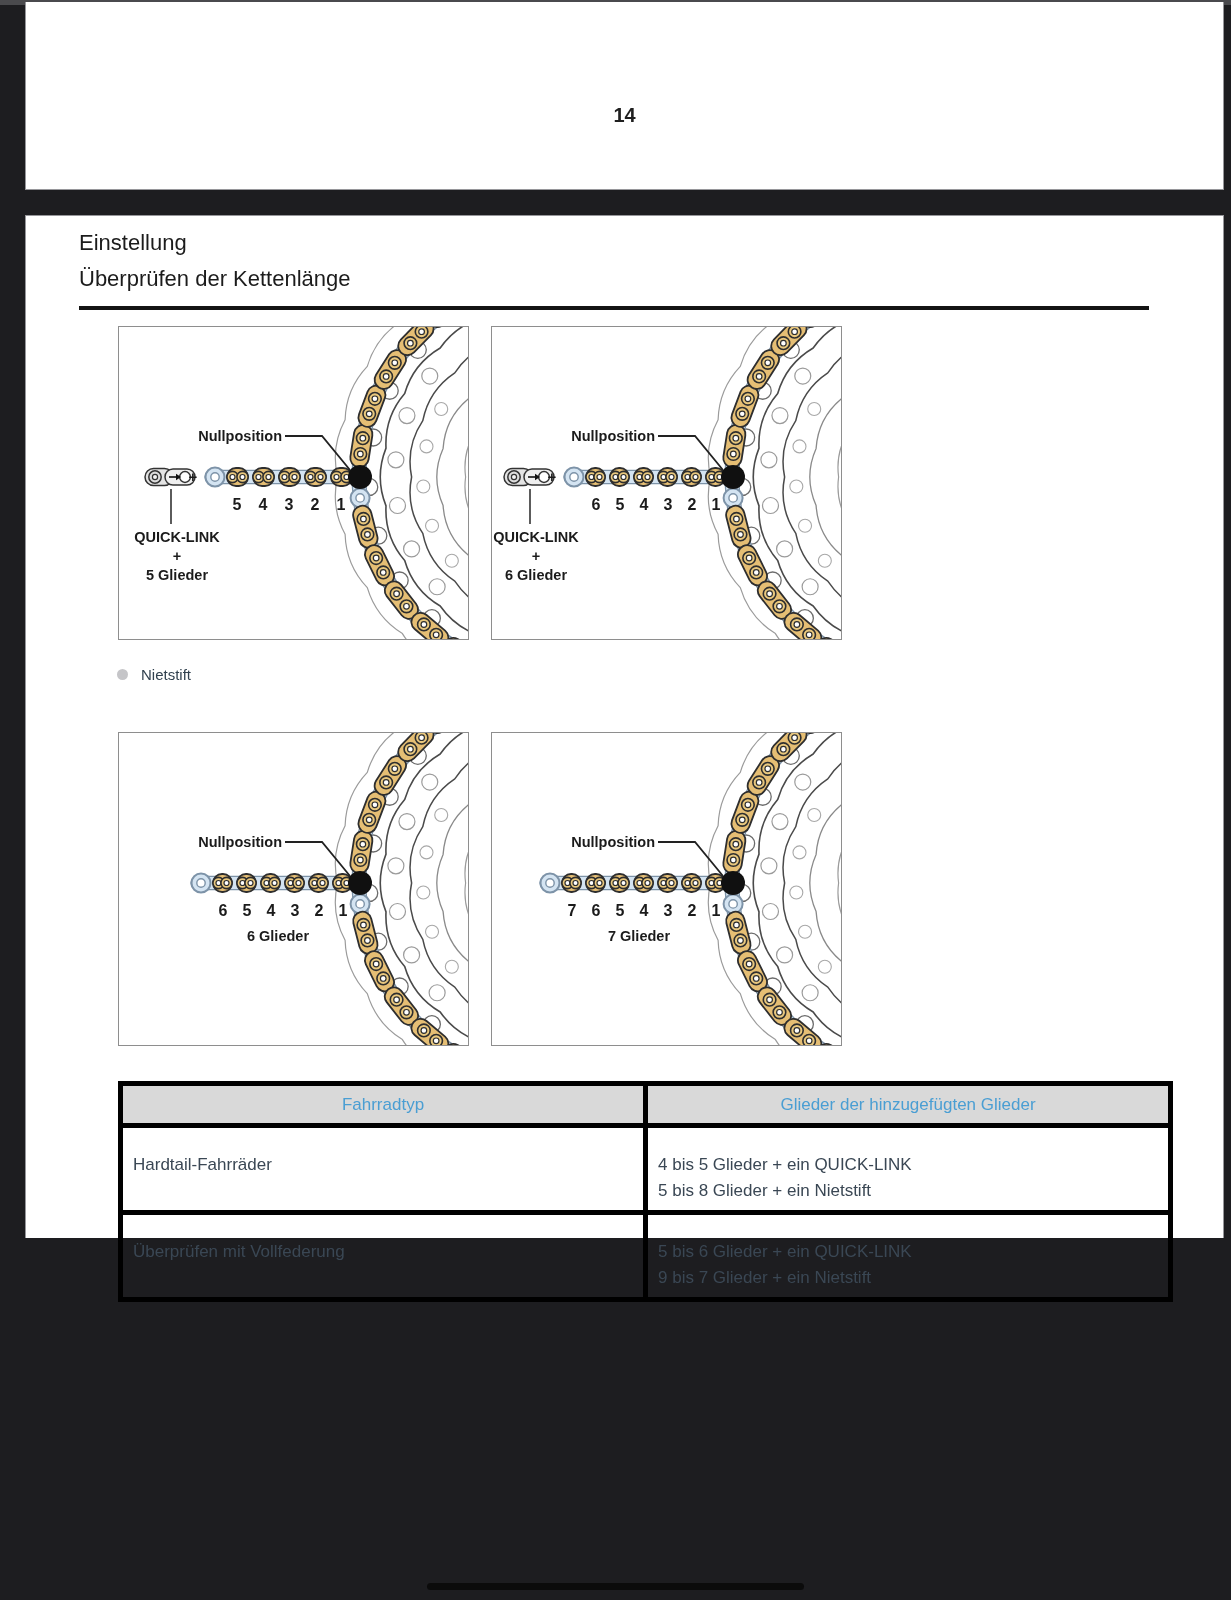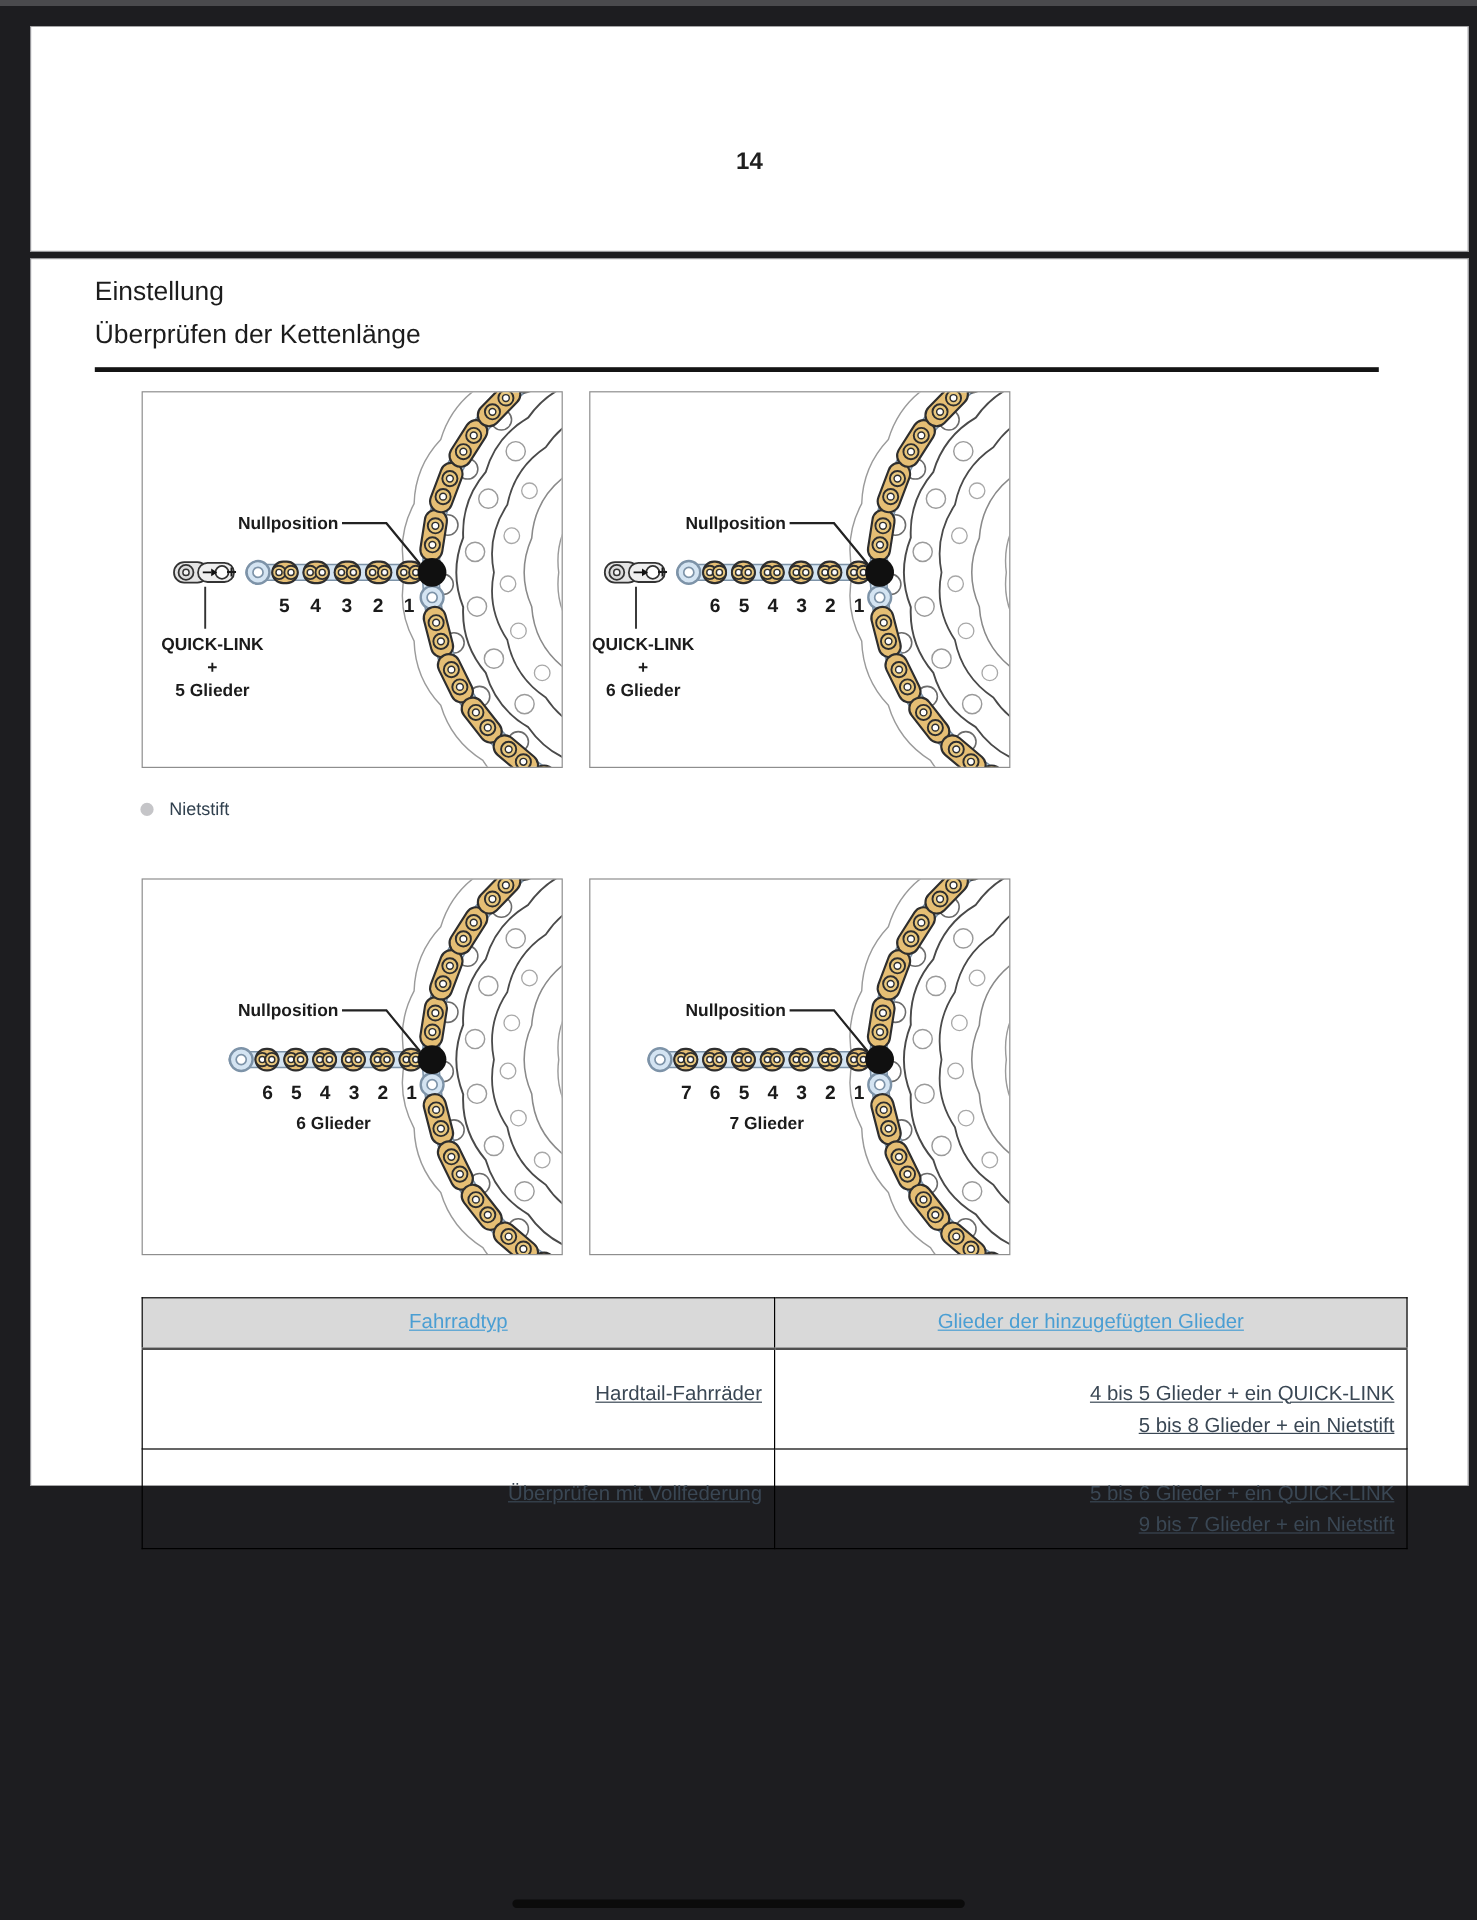--- a/index.html
+++ b/index.html
@@ -3,21 +3,21 @@
 <meta charset="utf-8">
 <style>
   html,body{margin:0;padding:0;}
   body{
     width:1231px;height:1600px;position:relative;overflow:hidden;
     background:#1d1d20;
     font-family:"Liberation Sans", sans-serif;
   }
   .top-strip{position:absolute;left:0;top:0;width:1231px;height:5px;background:#4a4a4d;}
   .page{position:absolute;left:25px;width:1199px;background:#ffffff;border:1px solid #96969a;box-sizing:border-box;}
-  .page-prev{top:22px;height:188px;border-top:none;}
+  .page-prev{top:2px;height:188px;border-top:none;}
   .page-main{top:215px;height:1023px;border-bottom:none;}
   .page-number{
     position:absolute;left:0;top:102px;width:100%;text-align:center;
     font-size:20px;font-weight:bold;color:#1f1f1f;
   }
   .h1, .h2{
     position:absolute;left:53px;color:#1c1c1c;font-size:22px;font-weight:400;white-space:nowrap;
   }
   .h1{top:14px;}
   .h2{top:50px;}
@@ -32,26 +32,26 @@
   #box2{left:92px;top:516px;}
   #box3{left:465px;top:516px;}
   .bullet-row{position:absolute;left:91px;top:450px;display:flex;align-items:center;}
   .bullet-dot{width:11px;height:11px;border-radius:50%;background:#c5c5c8;margin-right:13px;}
   .bullet-label{font-size:15px;color:#31414f;font-weight:500;}
   .info-table{
     position:absolute;left:92px;top:865px;width:1055px;
     border-collapse:collapse;table-layout:fixed;
     font-size:17px;color:#3a4754;
   }
-  .info-table th,.info-table td{border:1px solid #000000;vertical-align:top;box-sizing:border-box;text-decoration:underline;}
+  .info-table th,.info-table td{border:5px solid #000000;vertical-align:top;box-sizing:border-box;}
   .info-table th{
     height:42px;background:#d9d9d9;color:#4a9ed3;font-weight:400;
     text-align:center;vertical-align:middle;border-bottom:2px solid #4f4f4f;
   }
-  .info-table td{padding:24px 10px 6px 10px;text-align:right;}
+  .info-table td{padding:24px 10px 6px 10px;}
   .row-a{height:66px;}
   .row-b{height:68px;}
   .cell-line{line-height:26px;white-space:nowrap;}
   .home-indicator{
     position:absolute;left:427px;top:1583px;width:377px;height:7px;
     background:#0b0b0b;border-radius:4px;
   }
   svg text{font-family:"Liberation Sans", sans-serif;}
 </style>
 </head>

